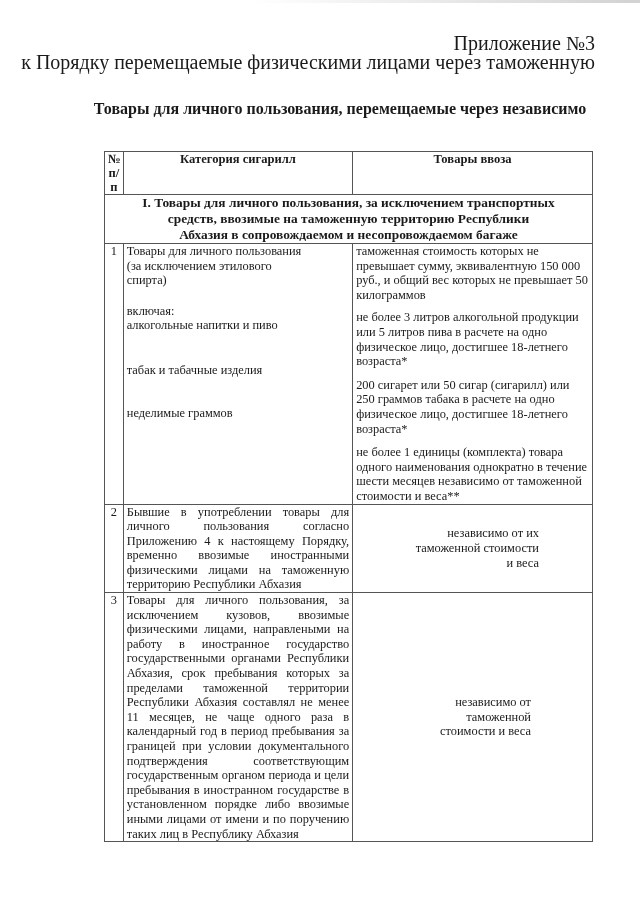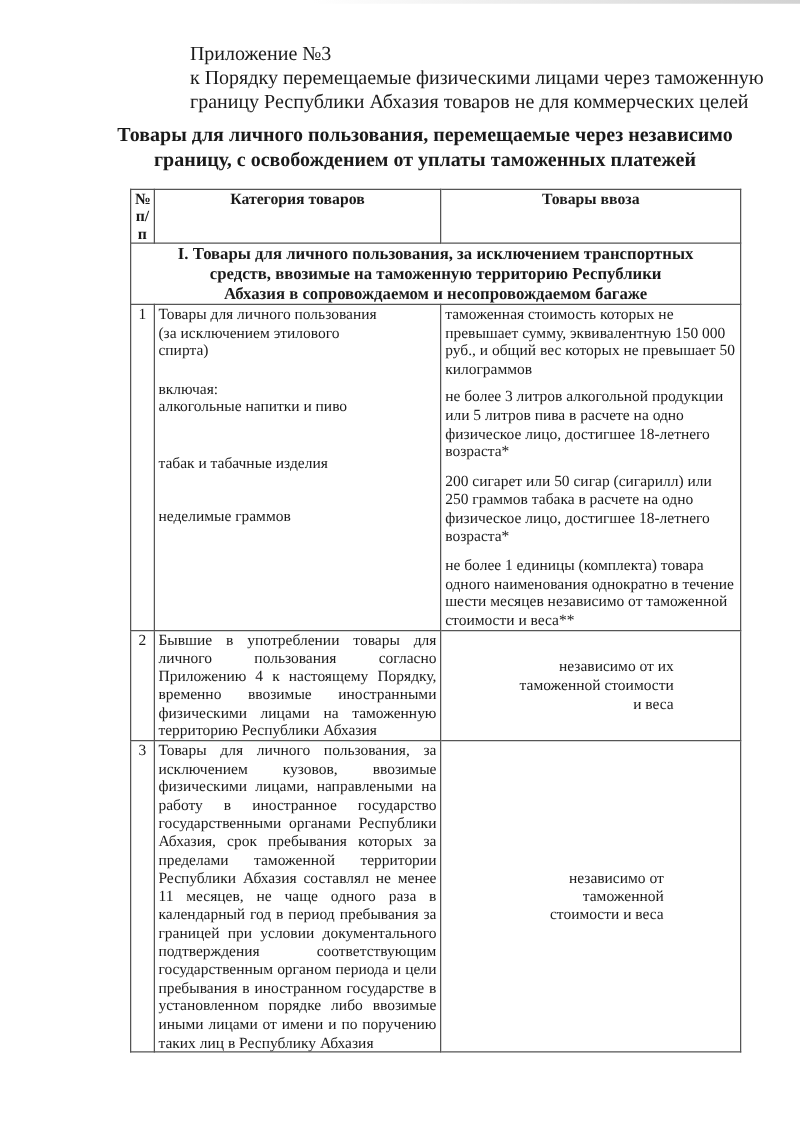--- a/index.html
+++ b/index.html
@@ -5,22 +5,22 @@
     html, body { margin: 0; padding: 0; background: #ffffff; }
     body {
       width: 640px; height: 905px; position: relative; overflow: hidden;
       font-family: "Liberation Serif", serif; color: #1a1a1a;
     }
     .top-shade {
       position: absolute; left: 250px; top: 0; width: 390px; height: 3px;
       background: linear-gradient(to right, rgba(200,200,200,0), rgba(180,180,180,0.6));
     }
     .annex {
-      position: absolute; right: 29px; top: 34px; text-align: left;
-      font-size: 16px; line-height: 19px;
+      position: absolute; right: 45px; top: 34px; text-align: right;
+      font-size: 20px; line-height: 19px;
     }
     .title {
       position: absolute; left: 60px; width: 560px; top: 99px;
       text-align: center; font-weight: bold; font-size: 16px; line-height: 20px;
     }
     table.goods {
       position: absolute; left: 104px; top: 151px; width: 489px;
       border-collapse: collapse; table-layout: fixed;
       font-size: 12.4px; line-height: 14.6px;
     }
@@ -46,41 +46,39 @@
     .gap-e { height: 8px; }
   </style>
 </head>
 <body>
 
 <div class="top-shade"></div>
 
 <div class="annex">
   <div>Приложение №3</div>
   <div>к Порядку перемещаемые физическими лицами через таможенную</div>
-  <div>границу Республики Абхазия товаров не для коммерческих целей</div>
 </div>
 
 <div class="title">
   <div>Товары для личного пользования, перемещаемые через независимо</div>
-  <div>границу, с освобождением от уплаты таможенных платежей</div>
 </div>
 
 <table class="goods">
   <colgroup>
     <col class="c1">
       <col class="c2">
       <col class="c3">
   </colgroup>
   <tbody>
       <tr>
     <th class="num">
       <span>№</span><br>
       <span>п/п</span>
     </th>
-    <th class="h">Категория товаров</th>
+    <th class="h">Категория сигарилл</th>
     <th class="h">Товары ввоза</th>
   </tr>
   <tr>
     <td class="section" colspan="3">
       <div>I. Товары для личного пользования, за исключением транспортных</div>
       <div>средств, ввозимые на таможенную территорию Республики</div>
       <div>Абхазия в сопровождаемом и несопровождаемом багаже</div>
     </td>
   </tr>
 

